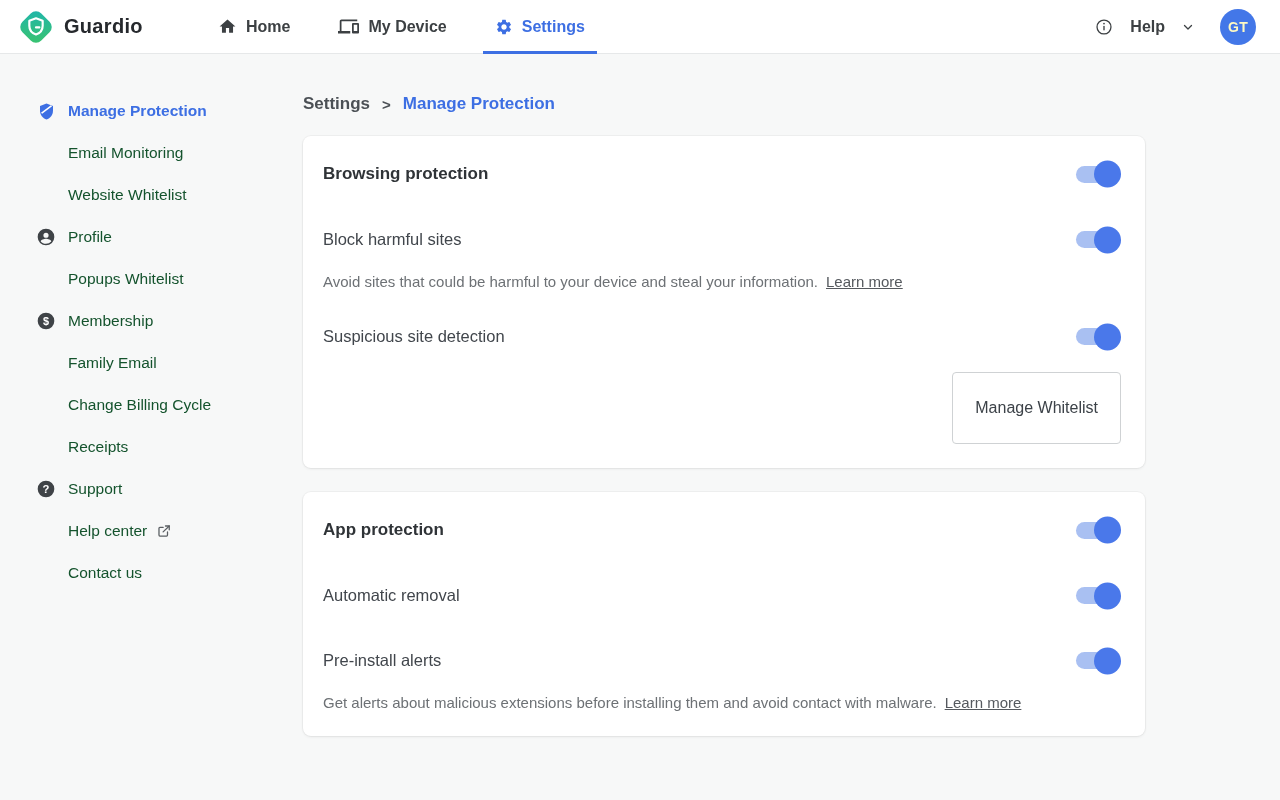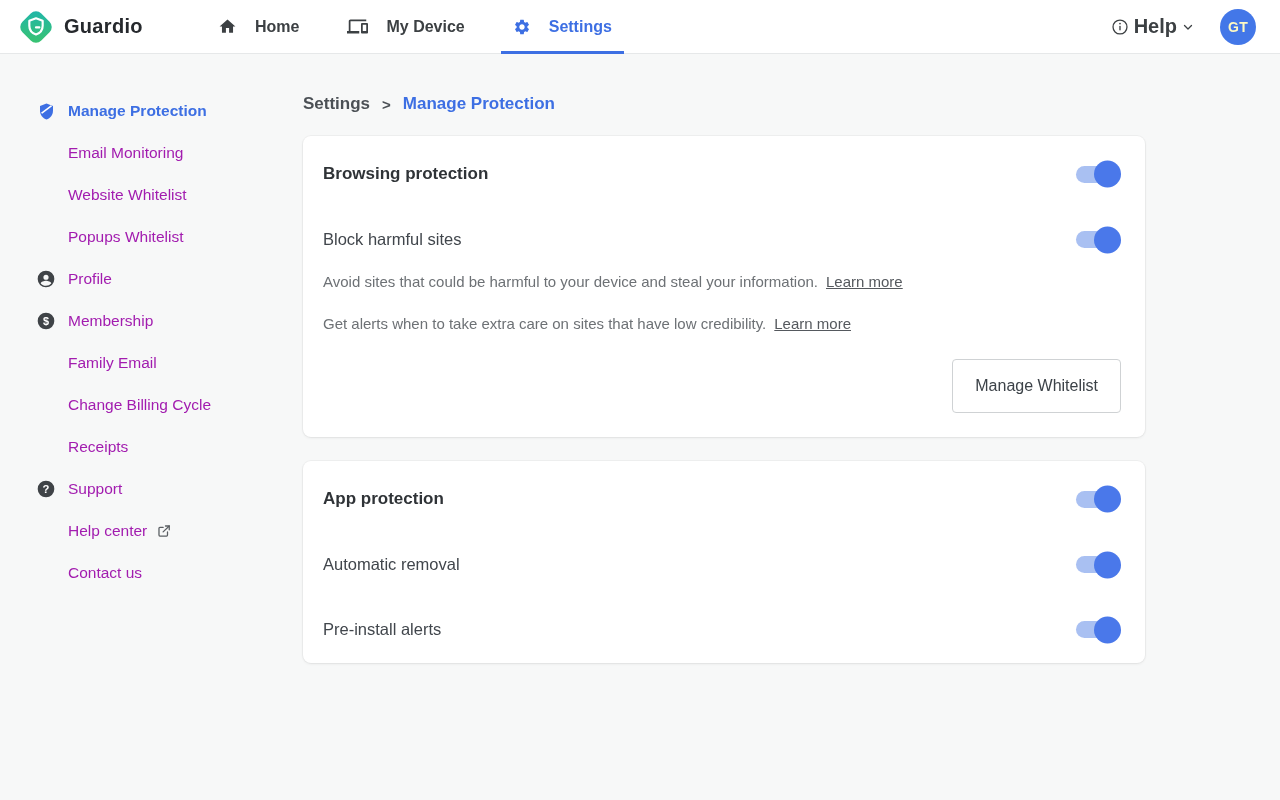--- a/index.html
+++ b/index.html
@@ -19,42 +19,42 @@
 
   
   .header {
     height: 54px; background: #fff; border-bottom: 1px solid #e6e8e9;
     display: flex; align-items: center; padding: 0 24px 0 16px; justify-content: flex-end;
   }
   .brand { display: flex; align-items: center; gap: 8px; width: 172px; cursor: pointer; }
   .brand-name { font-size: 20px; font-weight: 700; color: #26292d; letter-spacing: .3px; }
   .topnav { display: flex; height: 54px; margin-left: 6px; }
   .nav-item {
-    display: flex; align-items: center; gap: 18px; padding: 0 24px;
+    display: flex; align-items: center; gap: 9px; padding: 0 24px;
     font-size: 16px; font-weight: 600; color: #3c4043; cursor: pointer; position: relative;
   }
   .nav-item.active { color: var(--accent); }
   .nav-item.active::after {
     content: ""; position: absolute; left: 12px; right: 12px; bottom: 0;
     height: 3px; background: var(--accent);
   }
   .header-right { margin-left: auto; display: flex; align-items: center; gap: 26px; }
-  .help { display: flex; align-items: center; gap: 5px; font-size: 20px; font-weight: 600; color: #3c4043; cursor: pointer; }
+  .help { display: flex; align-items: center; gap: 17px; font-size: 16px; font-weight: 600; color: #3c4043; cursor: pointer; }
   .avatar {
     width: 36px; height: 36px; border-radius: 50%; background: var(--avatar-bg);
     color: #fef9c3; font-size: 14px; font-weight: 700; letter-spacing: .3px;
     display: flex; align-items: center; justify-content: center; cursor: pointer;
   }
 
   
   .layout { display: flex; }
   .sidebar { width: 303px; flex-shrink: 0; padding: 36px 0 0 36px; }
   .side-item {
     display: flex; align-items: center; height: 42px; gap: 12px;
-    font-size: 15.5px; color: #a21caf; cursor: pointer; white-space: nowrap;
+    font-size: 15.5px; color: #14532d; cursor: pointer; white-space: nowrap;
   }
   .side-item .ic { width: 20px; display: flex; justify-content: center; align-items: center; }
   .side-item.noicon { padding-left: 32px; }
   .side-item.active { color: var(--accent); font-weight: 700; }
   .ext { margin-left: 7px; display: inline-flex; }
 
   .main { width: 842px; padding-top: 40px; }
 
   .breadcrumb { display: flex; align-items: center; gap: 12px; font-size: 17px; margin-bottom: 22px; }
   .bc-parent { color: #4b5055; font-weight: 600; cursor: pointer; }
@@ -80,21 +80,21 @@
     background: var(--toggle-track); margin-right: 3px; flex-shrink: 0; cursor: pointer;
   }
   .toggle::after {
     content: ""; position: absolute; top: 50%; right: -3px; transform: translateY(-50%);
     width: 27px; height: 27px; border-radius: 50%; background: var(--toggle-knob);
   }
 
   .btn-row { display: flex; justify-content: flex-end; margin-top: 26px; }
   .btn {
     background: #fff; border: 1px solid #cfd2d4; border-radius: 4px;
-    padding: 17px 22px; font-size: 16px; color: #3c4248;
+    padding: 26px 22px; font-size: 16px; color: #3c4248;
     font-family: "Liberation Sans", sans-serif; cursor: pointer;
   }
 </style>
 </head>
 <body style="--accent: #3D6FE3; --toggle-track: #A9C0F2; --toggle-knob: #4A78EA; --avatar-bg: #4377E8; --logo-teal: #1FB5AD; --logo-green: #3BC46C;">
 
 <div class="header">
   <div class="brand">
     <span style="display:inline-flex;">
       <svg width="40" height="40" viewBox="0 0 48 48">
@@ -170,30 +170,30 @@
         </svg>
       </span>
       <span>Manage Protection</span>
     </div>
     <div class="side-item noicon">
       <span>Email Monitoring</span>
     </div>
     <div class="side-item noicon">
       <span>Website Whitelist</span>
     </div>
-    <div class="side-item noicon">
-      <span>Popups Whitelist</span>
-    </div>
     <div class="side-item">
       <span class="ic">
         <svg width="20" height="20" viewBox="0 0 24 24">
             <path fill="#3f4347" d="M12 2a10 10 0 100 20 10 10 0 000-20zm0 4.8a3.1 3.1 0 110 6.2 3.1 3.1 0 010-6.2zm0 13.4c-2.5 0-4.8-1.1-6.3-2.9.1-2 4.2-3.1 6.3-3.1 2.1 0 6.2 1.1 6.3 3.1a8.3 8.3 0 01-6.3 2.9z"></path>
           </svg>
       </span>
       <span>Profile</span>
+    </div>
+    <div class="side-item noicon">
+      <span>Popups Whitelist</span>
     </div>
     <div class="side-item">
       <span class="ic">
         <svg width="20" height="20" viewBox="0 0 24 24">
             <circle cx="12" cy="12" r="10" fill="#3f4347"></circle>
             <text x="12" y="16.6" font-size="13" font-weight="bold" fill="#ffffff" text-anchor="middle" font-family="Liberation Sans, sans-serif">$</text>
           </svg>
       </span>
       <span>Membership</span>
     </div>
@@ -245,22 +245,23 @@
       </div>
 
       <div class="card-row">
         <span class="row-label">Block harmful sites</span>
         <span class="toggle"></span>
       </div>
       <div class="desc">
         <span>Avoid sites that could be harmful to your device and steal your information.</span><span class="learn-more">Learn more</span>
       </div>
 
-      <div class="desc">
-        <span>Get alerts when to take extra care on sites that have low credibility.</span><span class="learn-more">Learn more</span>
+      <div class="card-row">
+        <span class="row-label">Suspicious site detection</span>
+        <span class="toggle"></span>
       </div>
 
       <div class="btn-row">
         <button class="btn">Manage Whitelist</button>
       </div>
     </div>
 
     <div class="card">
       <div class="card-row">
         <span class="card-title">App protection</span>
@@ -269,16 +270,19 @@
 
       <div class="card-row">
         <span class="row-label">Automatic removal</span>
         <span class="toggle"></span>
       </div>
 
       <div class="card-row">
         <span class="row-label">Pre-install alerts</span>
         <span class="toggle"></span>
       </div>
+      <div class="desc">
+        <span>Get alerts about malicious extensions before installing them and avoid contact with malware.</span><span class="learn-more">Learn more</span>
+      </div>
     </div>
 
   </div>
 </div>
 
 </body></html>

